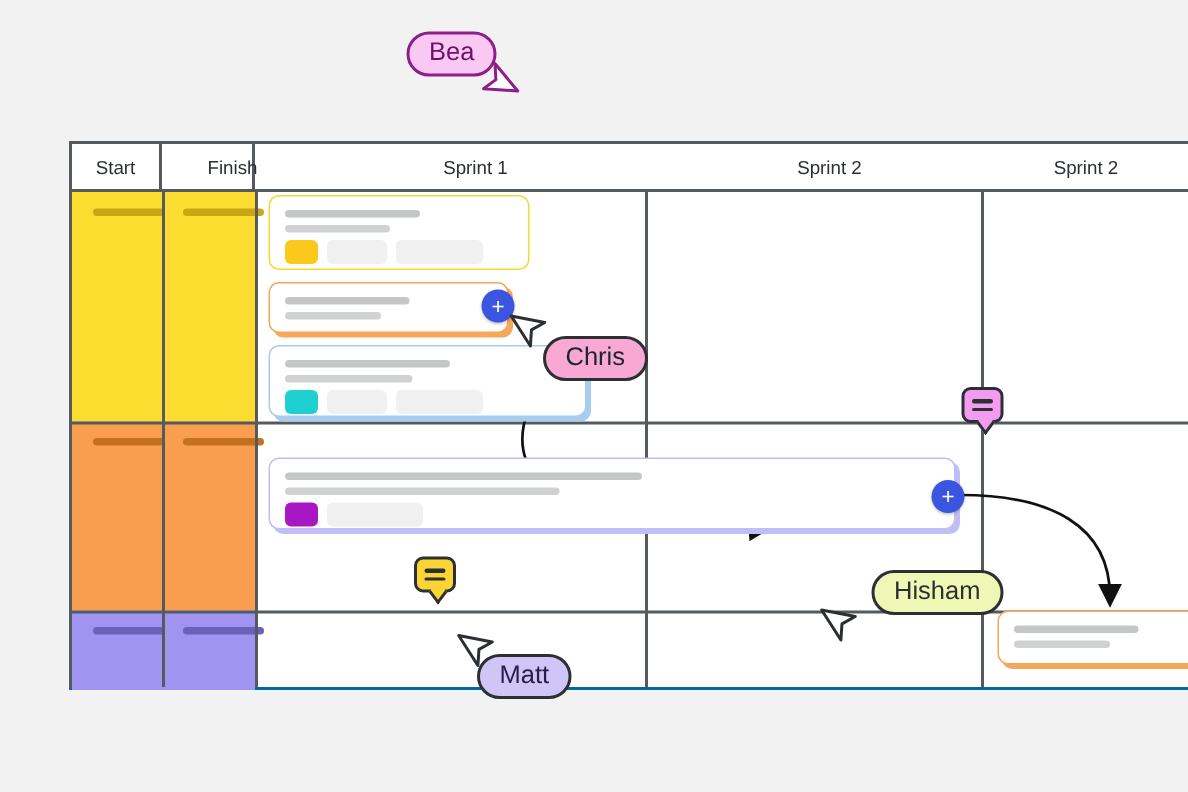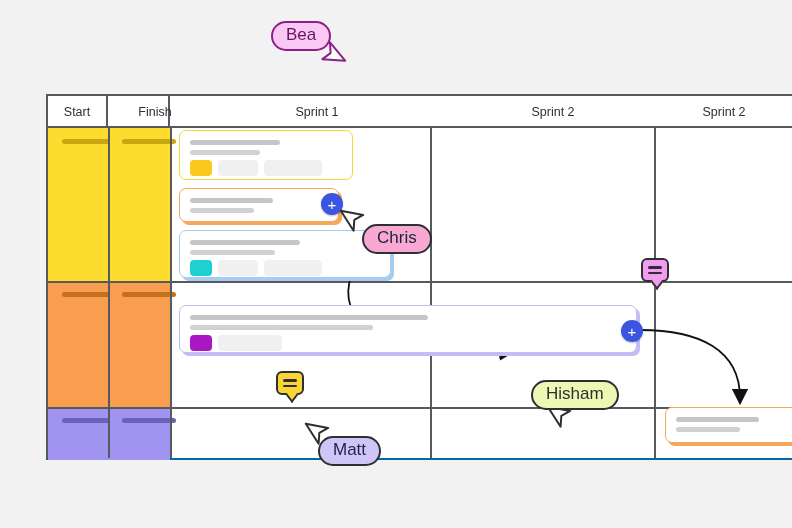--- a/index.html
+++ b/index.html
@@ -201,16 +201,16 @@
           <path d="M3,2 L23,13 L13,15 L9,25 Z" fill="#ffffff" stroke="#2c3034" stroke-width="2" stroke-linejoin="round"></path>
         </svg></div>
       <div class="cursor-label" style="left: 362px; top: 224px; background: #f9a8d4; border-color: rgb(44, 48, 52); color: rgb(26, 36, 51);">Chris</div>
       <div class="ptr" style="left: 306px; top: 418px;"><svg width="26" height="28" viewBox="0 0 26 28" style="transform:rotate(-18deg)">
           <path d="M3,2 L23,13 L13,15 L9,25 Z" fill="#ffffff" stroke="#2c3034" stroke-width="2" stroke-linejoin="round"></path>
         </svg></div>
       <div class="cursor-label" style="left: 318px; top: 436px; background: rgb(207, 198, 247); border-color: rgb(44, 48, 52); color: rgb(39, 32, 74);">Matt</div>
       <div class="ptr" style="left: 548px; top: 401px;"><svg width="26" height="28" viewBox="0 0 26 28" style="transform:rotate(-18deg)">
           <path d="M3,2 L23,13 L13,15 L9,25 Z" fill="#ffffff" stroke="#2c3034" stroke-width="2" stroke-linejoin="round"></path>
         </svg></div>
-      <div class="cursor-label" style="left: 531px; top: 380px; background: rgb(238, 247, 179); border-color: rgb(44, 48, 52); color: rgb(44, 48, 52);">Hisham</div>
+      <div class="cursor-label" style="left: 581px; top: 380px; background: rgb(238, 247, 179); border-color: rgb(44, 48, 52); color: rgb(44, 48, 52);">Hisham</div>
     </div>
 
 </div>
 
 </body></html>

